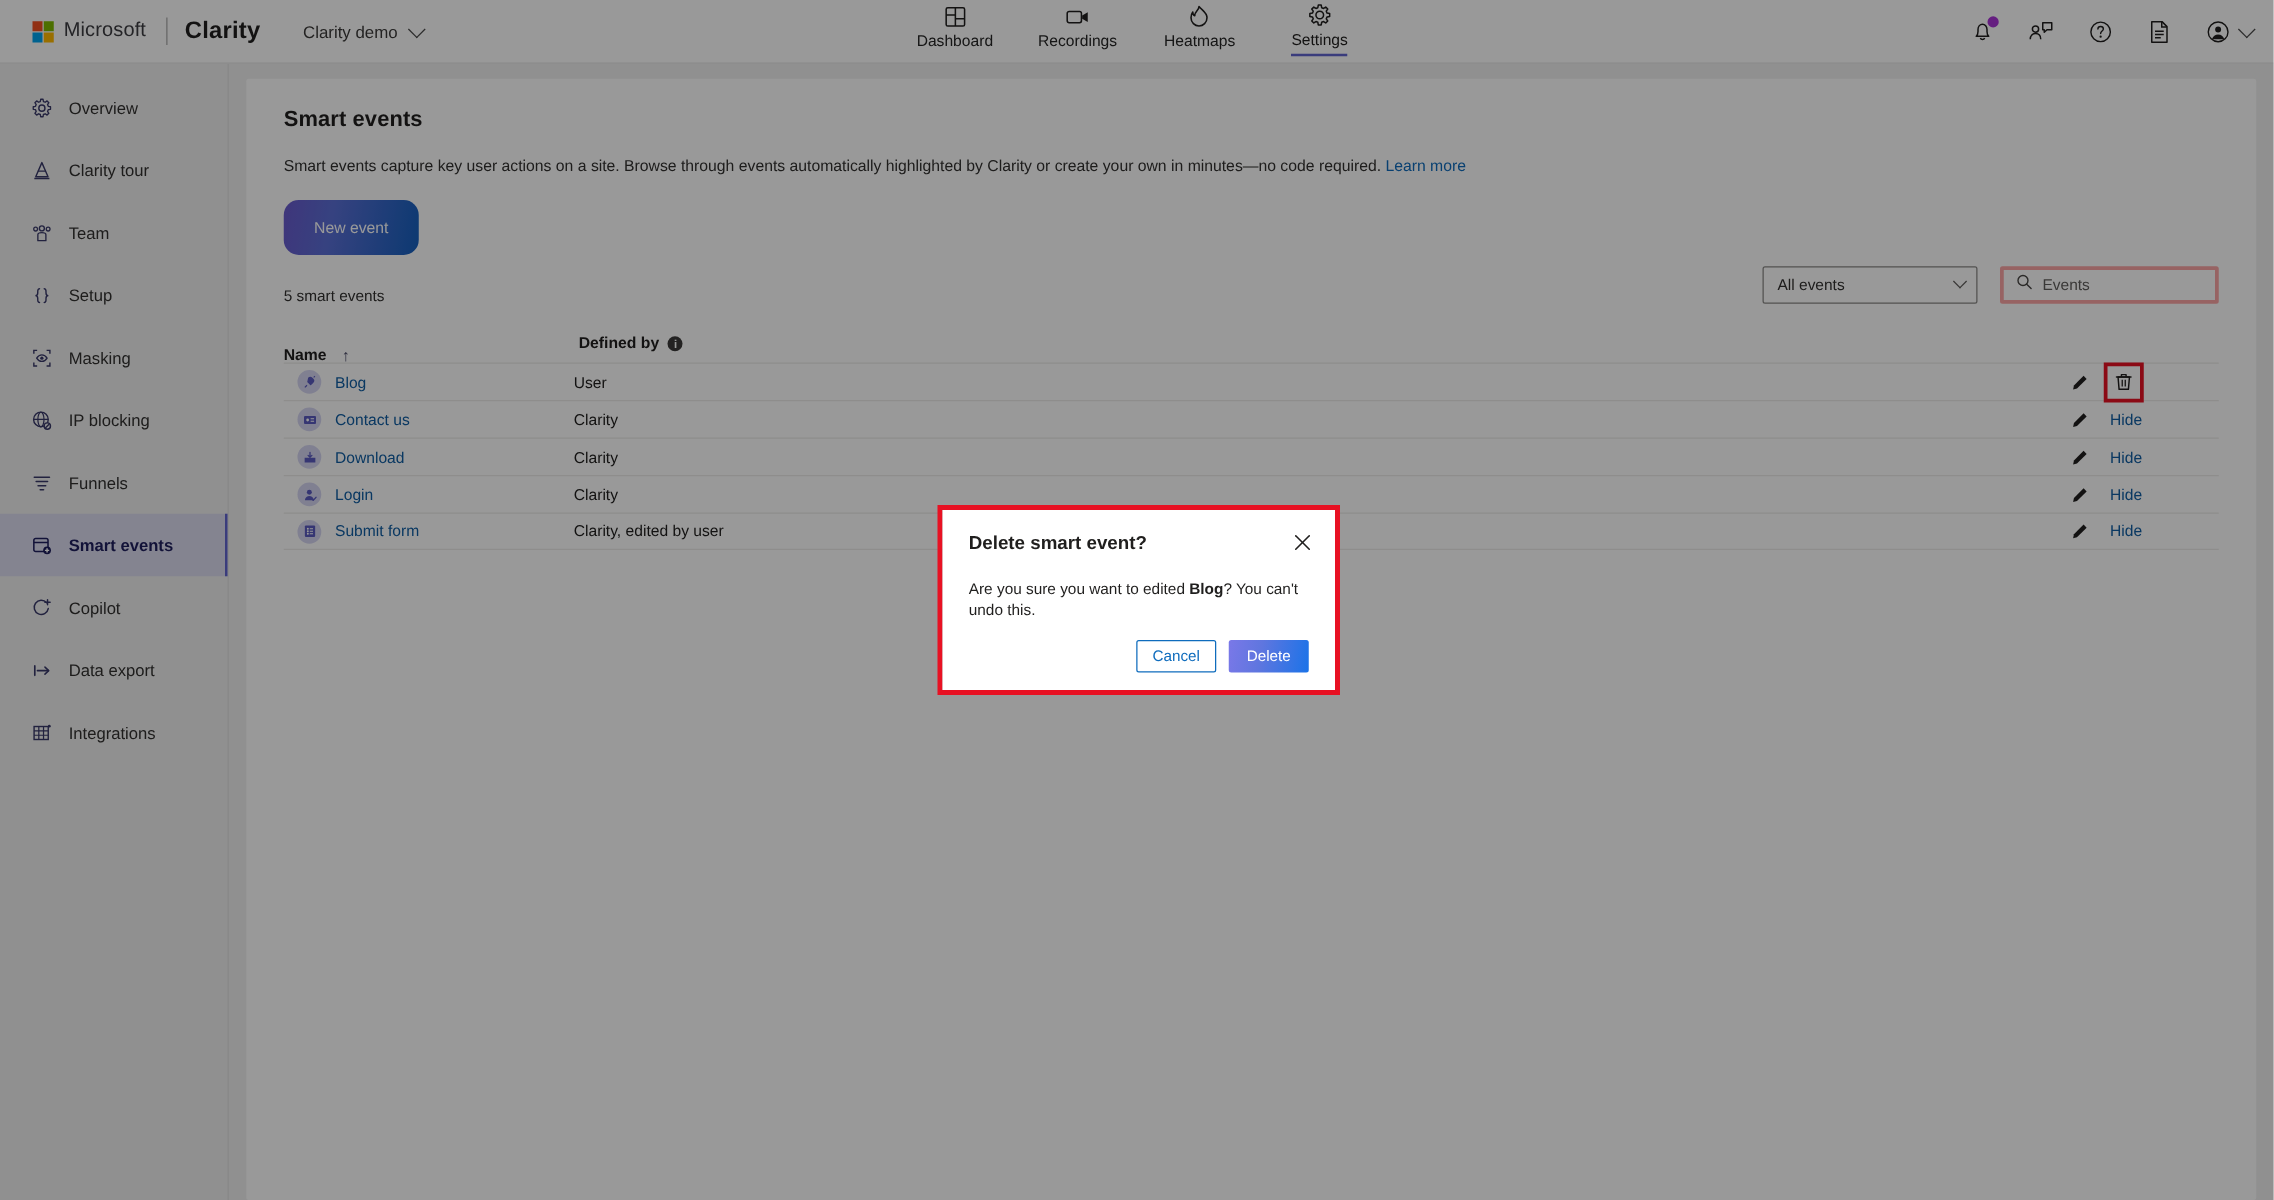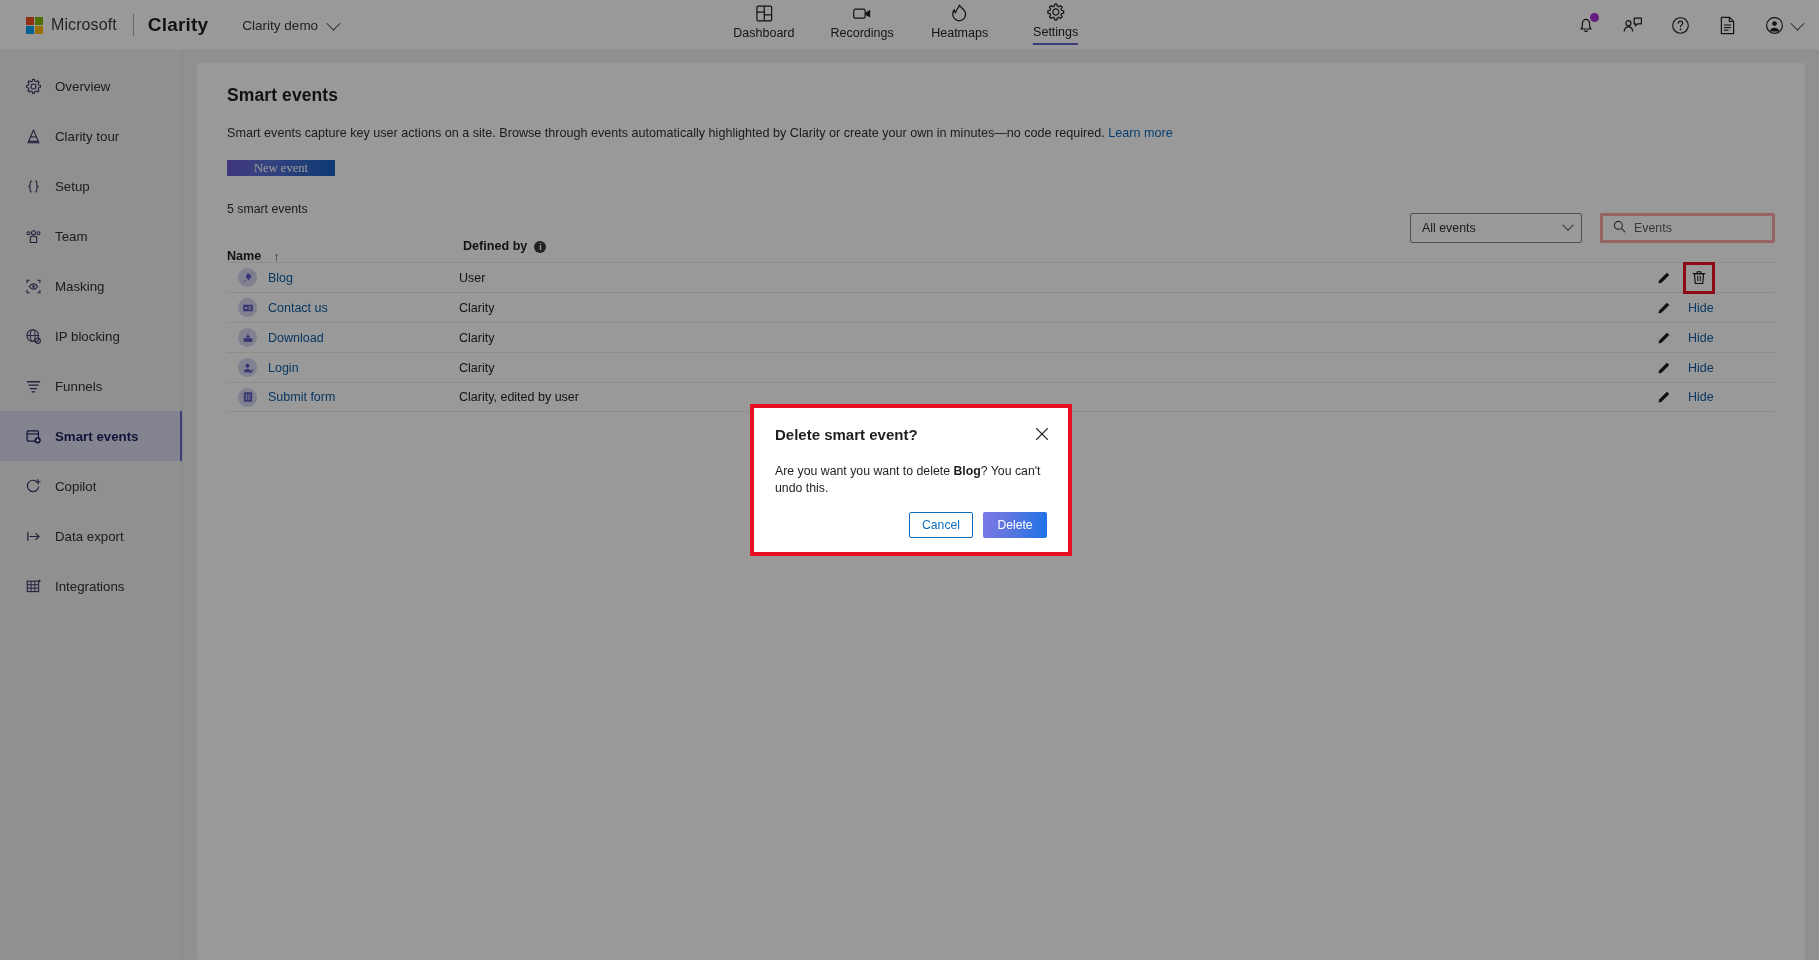--- a/index.html
+++ b/index.html
@@ -83,23 +83,23 @@
     background:#f0f0f0; padding: 12px 14px 0 14px;
   }
   .card {
     background:#ffffff; width: 100%; height: 100%;
     border-radius:2px; padding: 22px 30px 0 30px; position:relative;
   }
   .page-title { font-size:17.5px; font-weight:600; color:#201f1e; letter-spacing:.1px;}
   .page-desc { margin-top:20px; font-size:12.6px; color:#323130; }
   .page-desc a { color:#0f6cbd; text-decoration:none; }
   .new-event-btn {
-    margin-top:20px; width: 108px; height: 16px; border-radius:1px; border:none;
+    margin-top:20px; width: 108px; height: 44px; border-radius:12px; border:none;
     background: linear-gradient(100deg, #6a5acd 0%, #5b6fd6 35%, #1560bd 100%);
-    color:#ffffff; font-size:12.6px; font-family:Liberation Serif, serif; cursor:pointer;
+    color:#ffffff; font-size:12.6px; font-family:Liberation Sans, sans-serif; cursor:pointer;
   }
   .count-line { margin-top:26px; font-size:12.3px; color:#323130; }
 
   .filters { position:absolute; top:150px; right:30px; display:flex; gap:18px; align-items:center; }
   .sel-box {
     width: 172px; height:30px; border:1px solid #8a8886; border-radius:2px;
     background:#ffffff; display:flex; align-items:center; justify-content:space-between;
     padding: 0 9px 0 11px; font-size:12.4px; color:#323130; cursor:pointer;
   }
   .sel-chev { width:8px; height:8px; border-right:1.3px solid #605e5c;
@@ -284,36 +284,36 @@
             <path d="M9 2.2 L14.2 14.2 H3.8 Z" fill="none" stroke="#3a3a6a" stroke-width="1.2" stroke-linejoin="round"></path>
             <line x1="5.6" y1="9.4" x2="12.4" y2="9.4" stroke="#3a3a6a" stroke-width="1.2"></line>
             <line x1="2.6" y1="15.6" x2="15.4" y2="15.6" stroke="#3a3a6a" stroke-width="1.2"></line>
           </svg>
       </span>
       <span>Clarity tour</span>
     </div>
     <div class="side-item">
       <span class="sicon">
         <svg width="17" height="17" viewBox="0 0 18 18">
-            <path d="M7 3.2 C5.3 3.2 5.5 5.4 5.5 6.8 C5.5 8.2 4.6 9 3.5 9 C4.6 9 5.5 9.8 5.5 11.2 C5.5 12.6 5.3 14.8 7 14.8" fill="none" stroke="#3a3a6a" stroke-width="1.2" stroke-linecap="round"></path>
-            <path d="M11 3.2 C12.7 3.2 12.5 5.4 12.5 6.8 C12.5 8.2 13.4 9 14.5 9 C13.4 9 12.5 9.8 12.5 11.2 C12.5 12.6 12.7 14.8 11 14.8" fill="none" stroke="#3a3a6a" stroke-width="1.2" stroke-linecap="round"></path>
-          </svg>
-      </span>
-      <span>Setup</span>
-    </div>
-    <div class="side-item">
-      <span class="sicon">
-        <svg width="17" height="17" viewBox="0 0 18 18">
             <circle cx="9" cy="5" r="2.1" fill="none" stroke="#3a3a6a" stroke-width="1.15"></circle>
             <circle cx="3.7" cy="5.6" r="1.6" fill="none" stroke="#3a3a6a" stroke-width="1.1"></circle>
             <circle cx="14.3" cy="5.6" r="1.6" fill="none" stroke="#3a3a6a" stroke-width="1.1"></circle>
             <path d="M5.6 15.4 V10.4 C5.6 9.3 6.5 8.6 9 8.6 C11.5 8.6 12.4 9.3 12.4 10.4 V15.4 Z" fill="none" stroke="#3a3a6a" stroke-width="1.15" stroke-linejoin="round"></path>
           </svg>
       </span>
       <span>Team</span>
+    </div>
+    <div class="side-item">
+      <span class="sicon">
+        <svg width="17" height="17" viewBox="0 0 18 18">
+            <path d="M7 3.2 C5.3 3.2 5.5 5.4 5.5 6.8 C5.5 8.2 4.6 9 3.5 9 C4.6 9 5.5 9.8 5.5 11.2 C5.5 12.6 5.3 14.8 7 14.8" fill="none" stroke="#3a3a6a" stroke-width="1.2" stroke-linecap="round"></path>
+            <path d="M11 3.2 C12.7 3.2 12.5 5.4 12.5 6.8 C12.5 8.2 13.4 9 14.5 9 C13.4 9 12.5 9.8 12.5 11.2 C12.5 12.6 12.7 14.8 11 14.8" fill="none" stroke="#3a3a6a" stroke-width="1.2" stroke-linecap="round"></path>
+          </svg>
+      </span>
+      <span>Setup</span>
     </div>
     <div class="side-item">
       <span class="sicon">
         <svg width="17" height="17" viewBox="0 0 18 18">
             <path d="M2.2 5.2 V2.4 H5" fill="none" stroke="#3a3a6a" stroke-width="1.2"></path>
             <path d="M13 2.4 H15.8 V5.2" fill="none" stroke="#3a3a6a" stroke-width="1.2"></path>
             <path d="M15.8 12.8 V15.6 H13" fill="none" stroke="#3a3a6a" stroke-width="1.2"></path>
             <path d="M5 15.6 H2.2 V12.8" fill="none" stroke="#3a3a6a" stroke-width="1.2"></path>
             <path d="M4.6 9 C5.8 7 7.3 6.2 9 6.2 C10.7 6.2 12.2 7 13.4 9 C12.2 11 10.7 11.8 9 11.8 C7.3 11.8 5.8 11 4.6 9 Z" fill="none" stroke="#3a3a6a" stroke-width="1.15"></path>
             <circle cx="9" cy="9" r="1.4" fill="#3a3a6a"></circle>
@@ -559,21 +559,21 @@
   <div class="modal-frame">
     <div class="modal">
       <div class="modal-title">Delete smart event?</div>
       <span class="modal-close">
         <svg width="14" height="14" viewBox="0 0 14 14">
             <line x1="1.6" y1="1.6" x2="12.4" y2="12.4" stroke="#201f1e" stroke-width="1.3" stroke-linecap="round"></line>
             <line x1="12.4" y1="1.6" x2="1.6" y2="12.4" stroke="#201f1e" stroke-width="1.3" stroke-linecap="round"></line>
           </svg>
       </span>
       <div class="modal-body">
-        <span>Are you want you want to delete </span><b>Blog</b><span>? You can't undo this.</span>
+        <span>Are you sure you want to edited </span><b>Blog</b><span>? You can't undo this.</span>
       </div>
       <div class="modal-actions">
         <button class="btn-cancel">Cancel</button>
         <button class="btn-delete">Delete</button>
       </div>
     </div>
   </div>
 
 </div>
 

